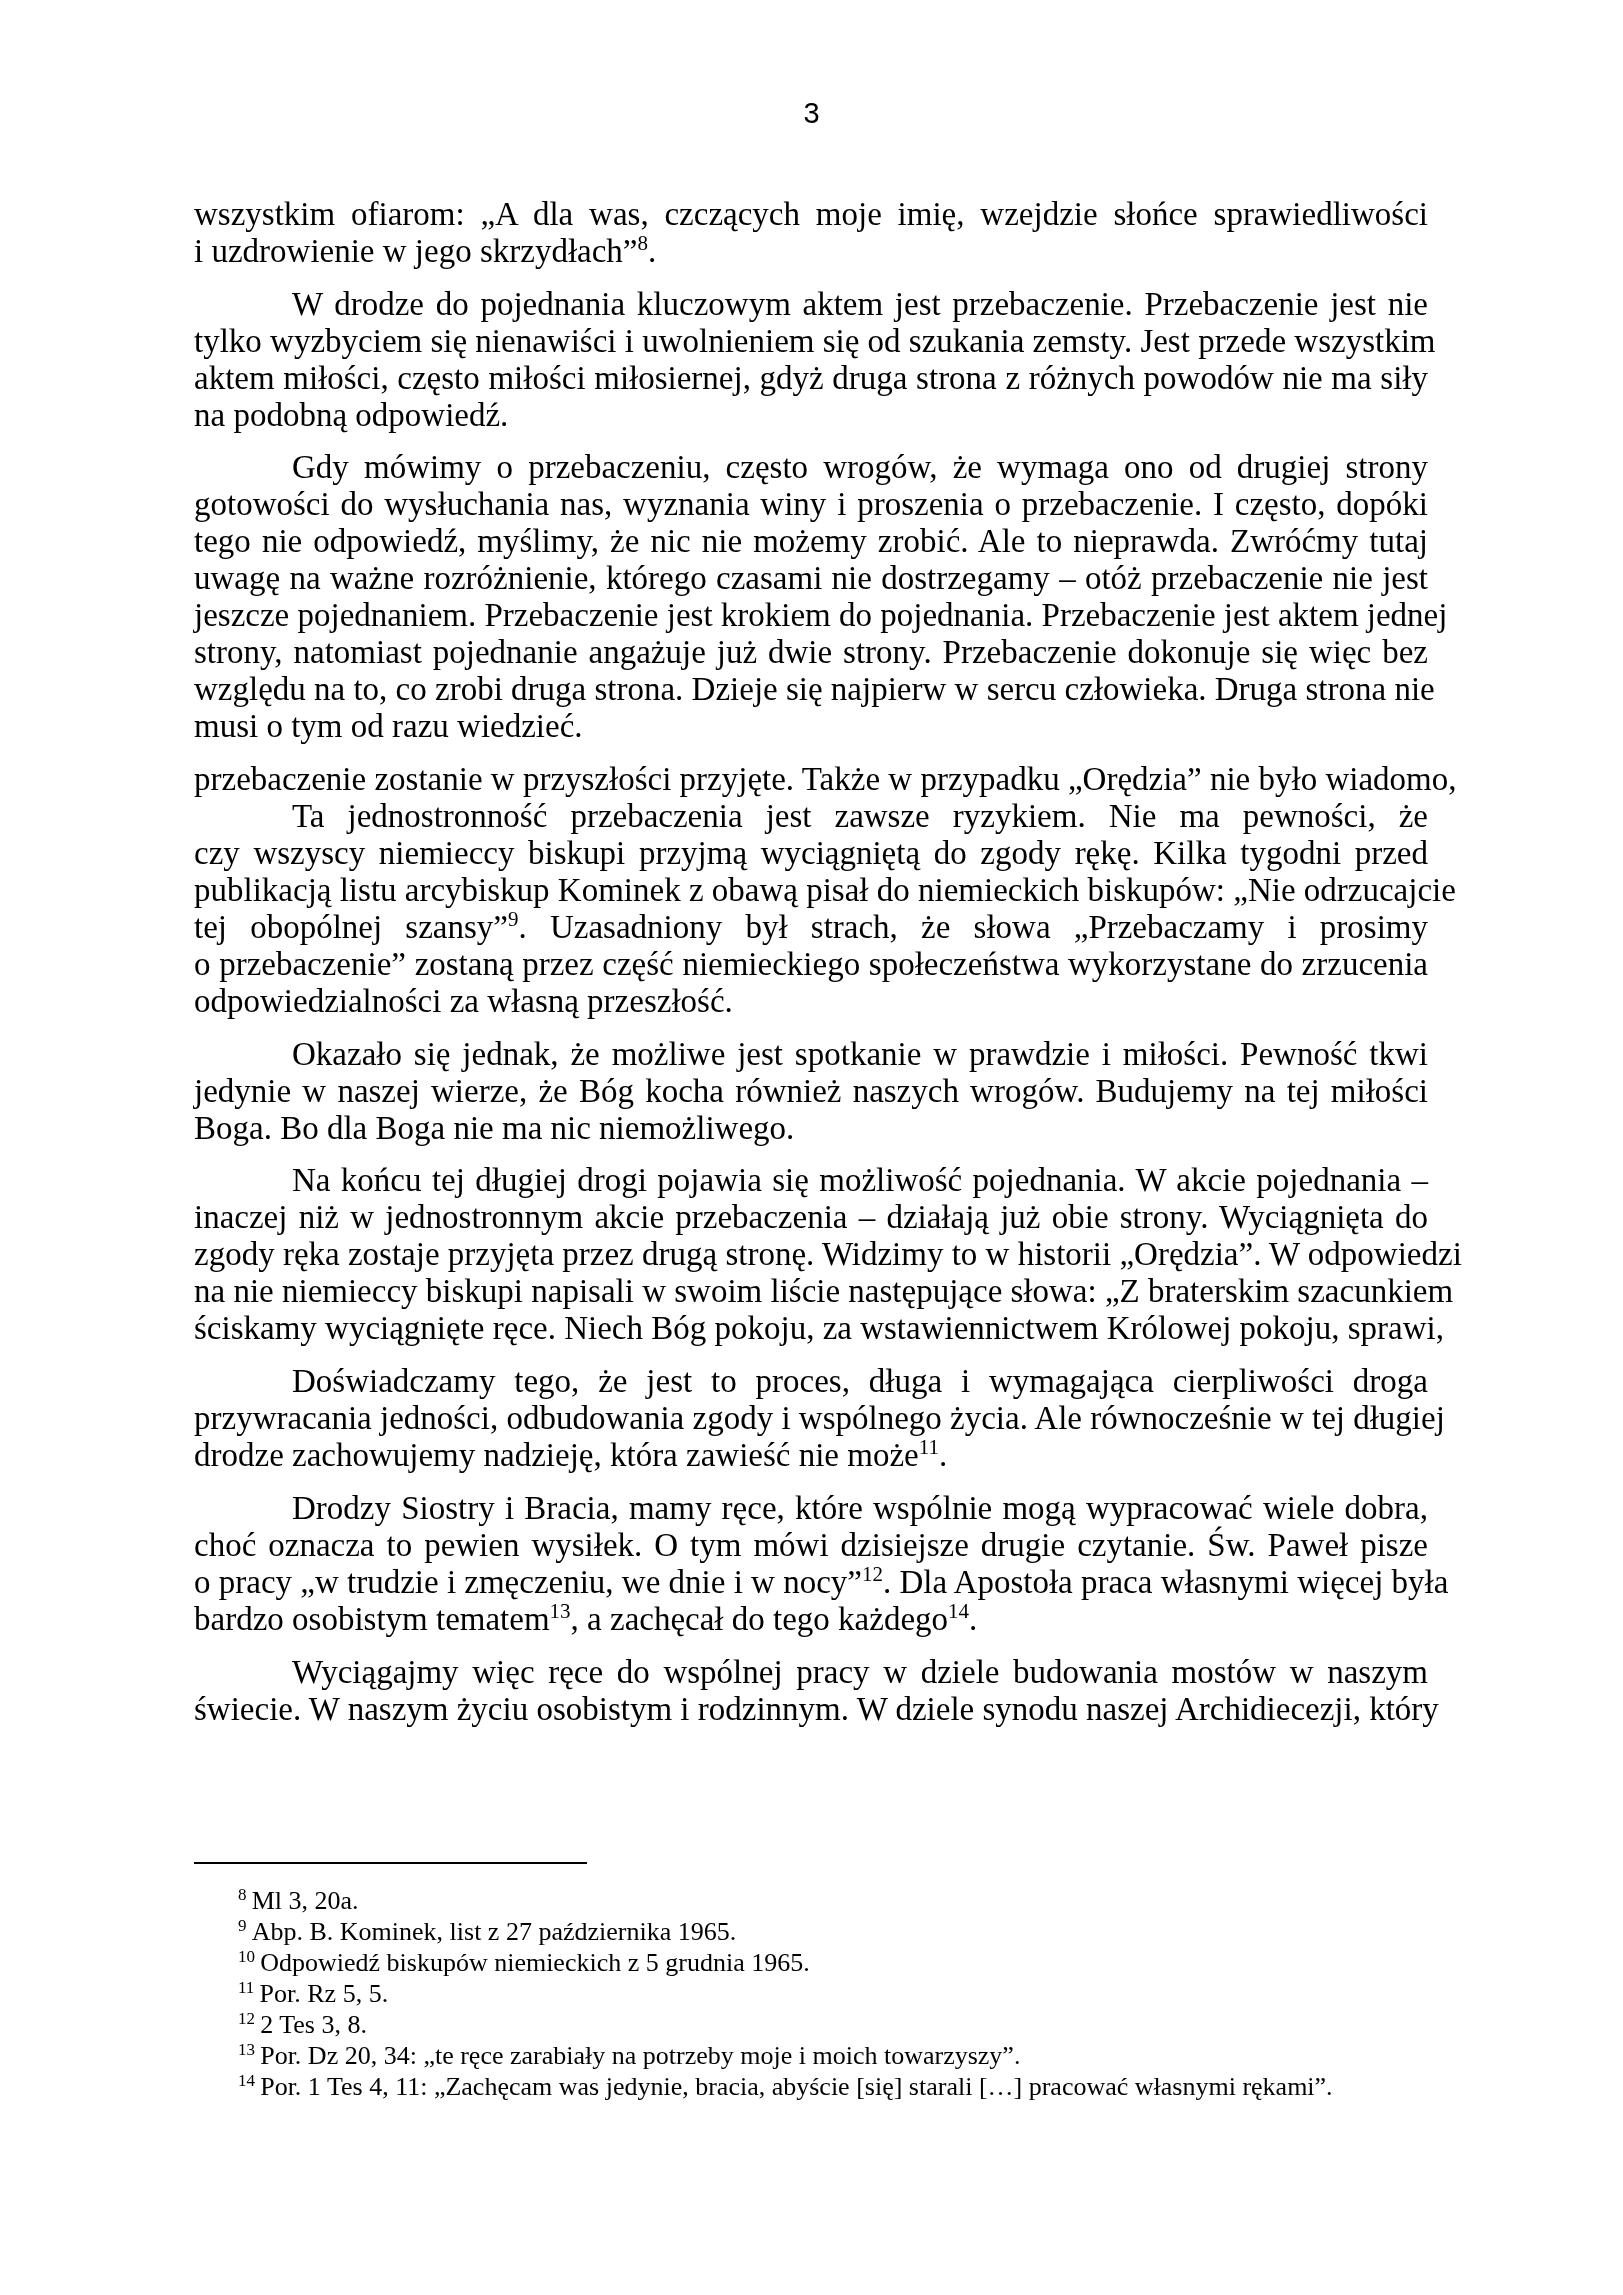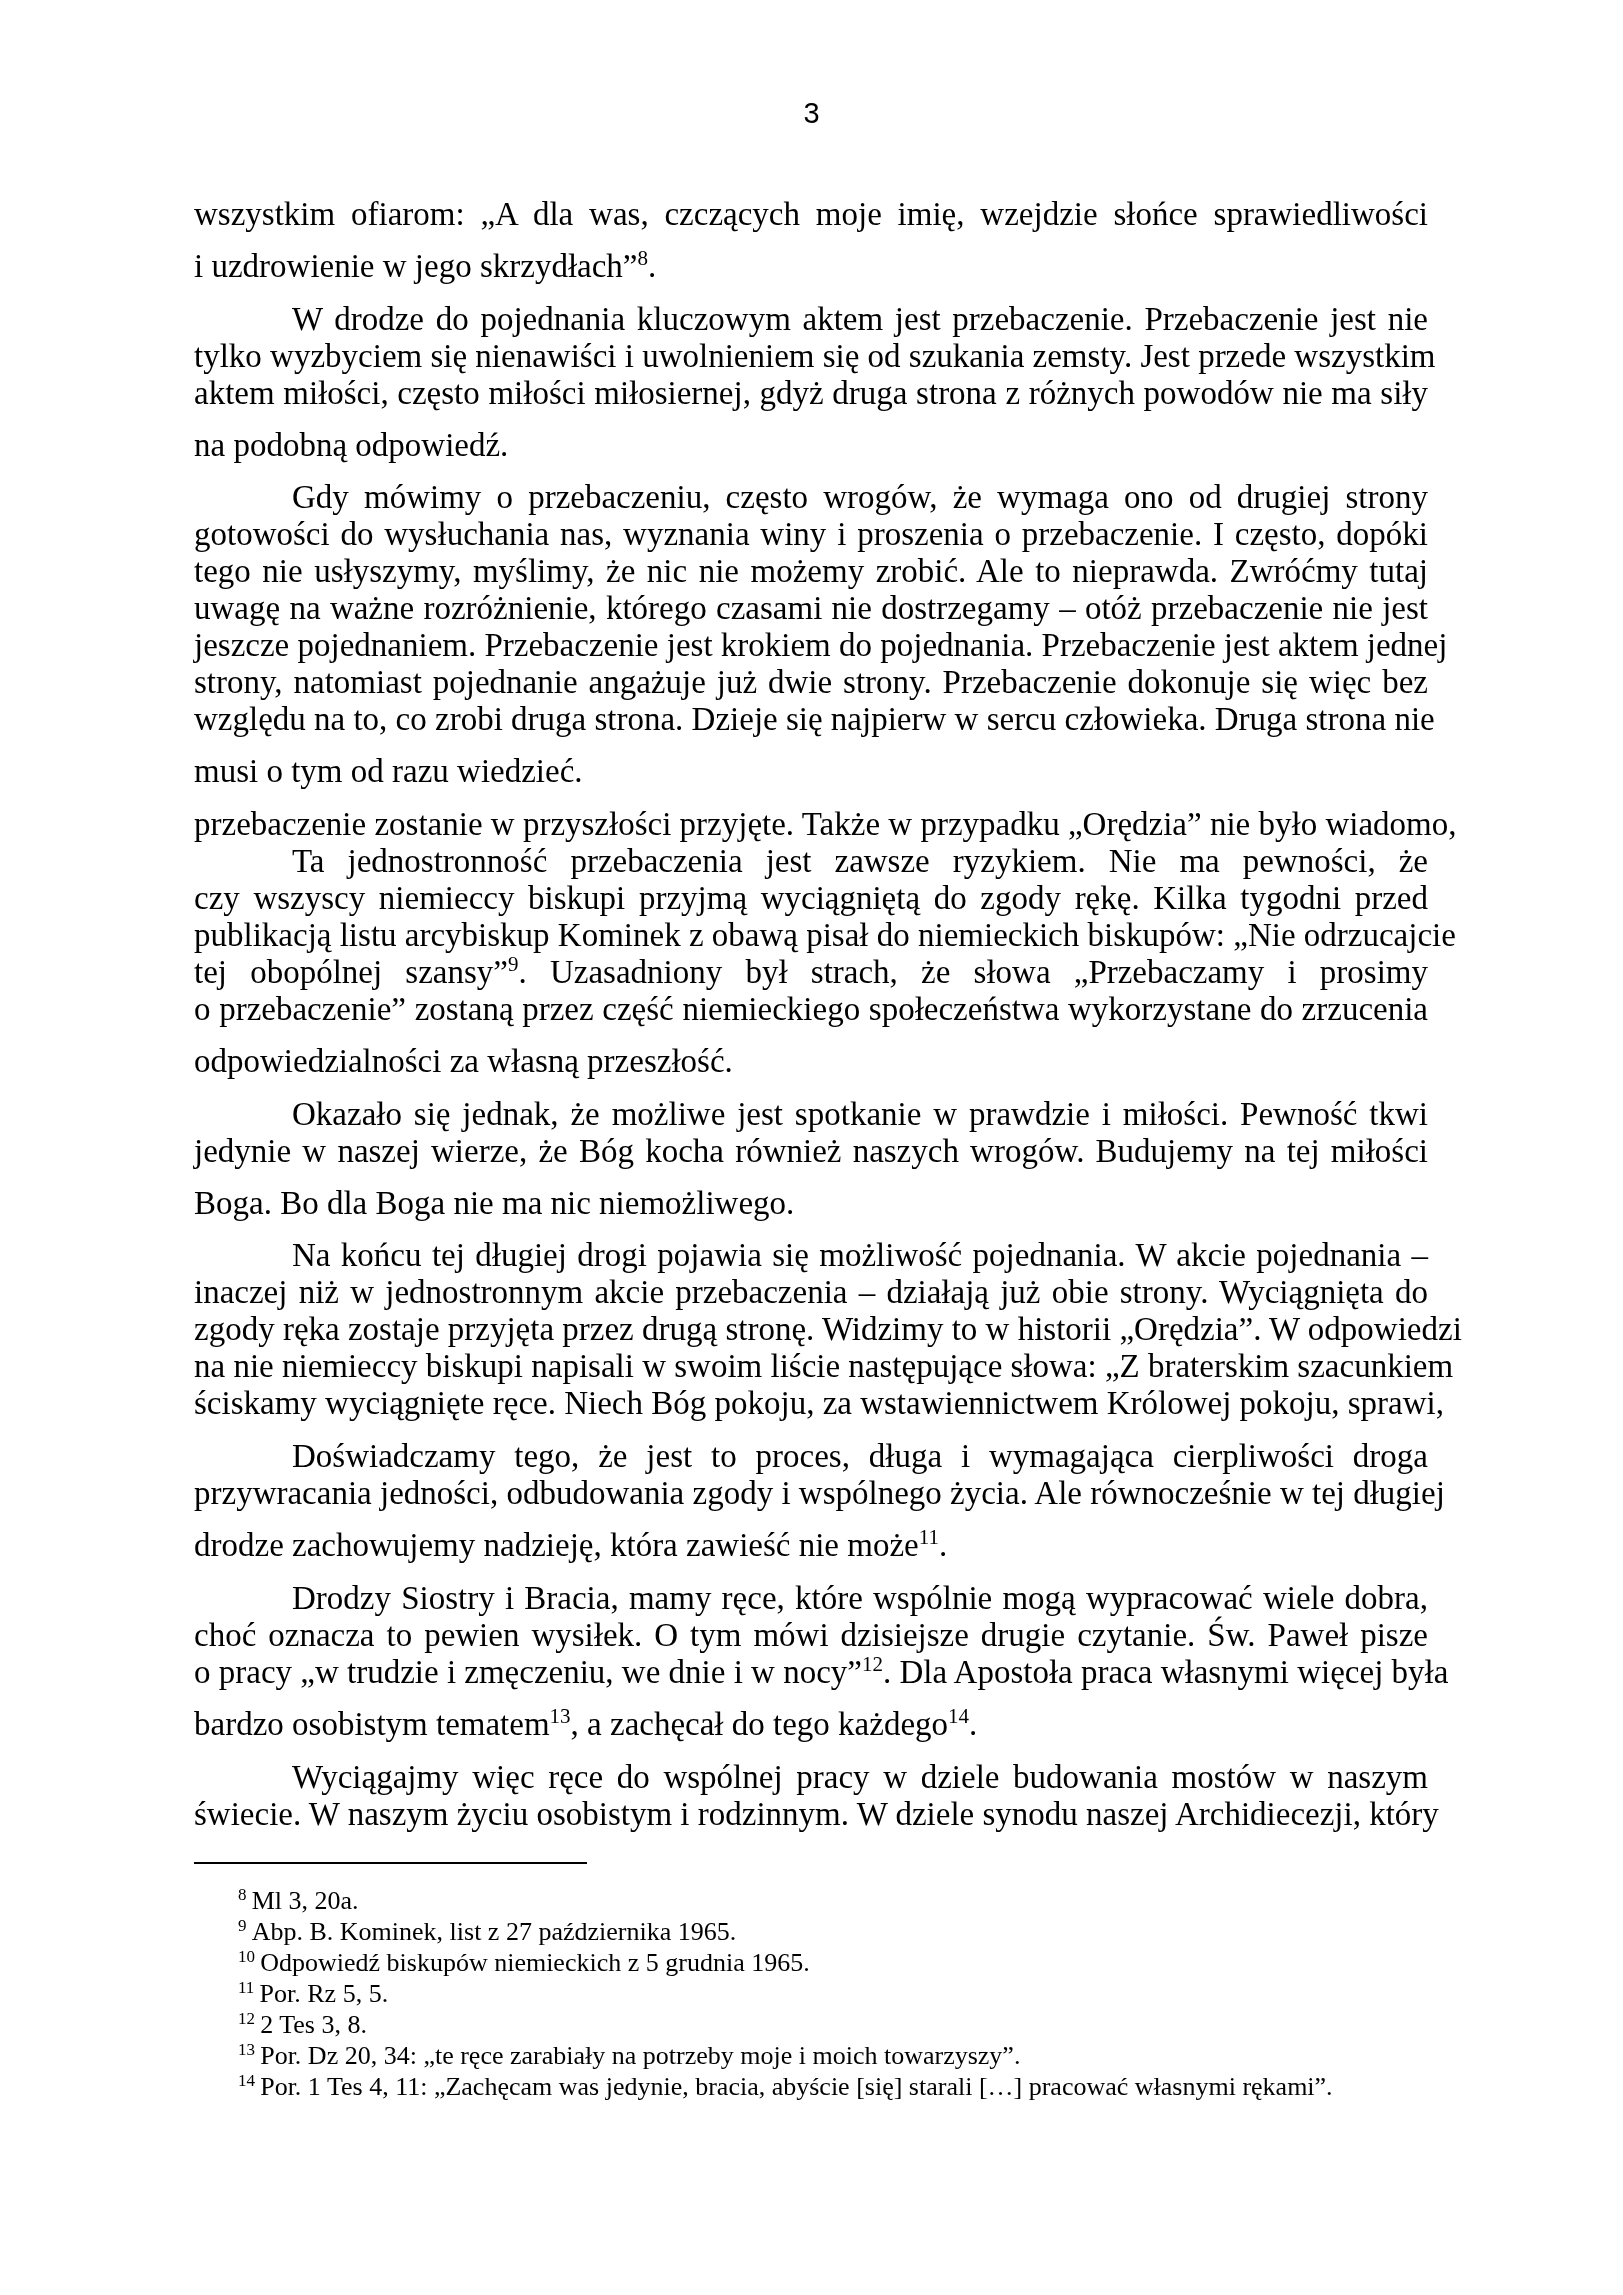--- a/index.html
+++ b/index.html
@@ -11,21 +11,21 @@
   }
   .body-text {
     position: absolute; left: 194px; top: 196px; width: 1234px;
     font-family: "Liberation Serif", serif; font-size: 33px; color: #000;
   }
   .para { margin: 0 0 15.7px 0; }
   .line {
     display: block; height: 37px; line-height: 37px; white-space: nowrap;
     text-align: justify; text-align-last: justify; overflow: visible;
   }
-  .line.last { text-align: right; text-align-last: left; margin-top: 15px; }
+  .line.last { text-align: right; text-align-last: left; }
   .line.indent { padding-left: 98px; }
   sup.fn { font-size: 21px; line-height: 0; vertical-align: 0; position: relative; top: -11.8px; }
   .fn-sep { position: absolute; left: 194px; top: 1862px; width: 393px; height: 2px; background: #000; }
   .footnotes {
     position: absolute; left: 194px; top: 1885px; width: 1234px;
     font-family: "Liberation Serif", serif; font-size: 26px; color: #000; margin-left: 44px;
   }
   .fn-line { height: 31px; line-height: 31px; white-space: nowrap; }
   .fn-line sup { font-size: 17px; position: relative; top: -9.2px; vertical-align: 0; line-height: 0; margin-right: 5.2px; }
 </style>
@@ -42,21 +42,21 @@
       </div>
       <div class="para">
         <span class="line indent"><span>W drodze do pojednania kluczowym aktem jest przebaczenie. Przebaczenie jest nie</span></span>
         <span class="line"><span>tylko wyzbyciem się nienawiści i uwolnieniem się od szukania zemsty. Jest przede wszystkim</span></span>
         <span class="line"><span>aktem miłości, często miłości miłosiernej, gdyż druga strona z różnych powodów nie ma siły</span></span>
         <span class="line last"><span>na podobną odpowiedź.</span></span>
       </div>
       <div class="para">
         <span class="line indent"><span>Gdy mówimy o przebaczeniu, często wrogów, że wymaga ono od drugiej strony</span></span>
         <span class="line"><span>gotowości do wysłuchania nas, wyznania winy i proszenia o przebaczenie. I często, dopóki</span></span>
-        <span class="line"><span>tego nie usłyszymy, myślimy, że nic nie możemy zrobić. Ale to nieprawda. Zwróćmy tutaj</span></span>
+        <span class="line"><span>tego nie odpowiedź, myślimy, że nic nie możemy zrobić. Ale to nieprawda. Zwróćmy tutaj</span></span>
         <span class="line"><span>uwagę na ważne rozróżnienie, którego czasami nie dostrzegamy – otóż przebaczenie nie jest</span></span>
         <span class="line"><span>jeszcze pojednaniem. Przebaczenie jest krokiem do pojednania. Przebaczenie jest aktem jednej</span></span>
         <span class="line"><span>strony, natomiast pojednanie angażuje już dwie strony. Przebaczenie dokonuje się więc bez</span></span>
         <span class="line"><span>względu na to, co zrobi druga strona. Dzieje się najpierw w sercu człowieka. Druga strona nie</span></span>
         <span class="line last"><span>musi o tym od razu wiedzieć.</span></span>
       </div>
       <div class="para">
         <span class="line"><span>przebaczenie zostanie w przyszłości przyjęte. Także w przypadku „Orędzia” nie było wiadomo,</span></span>
         <span class="line indent"><span>Ta jednostronność przebaczenia jest zawsze ryzykiem. Nie ma pewności, że</span></span>
         <span class="line"><span>czy wszyscy niemieccy biskupi przyjmą wyciągniętą do zgody rękę. Kilka tygodni przed</span></span>

